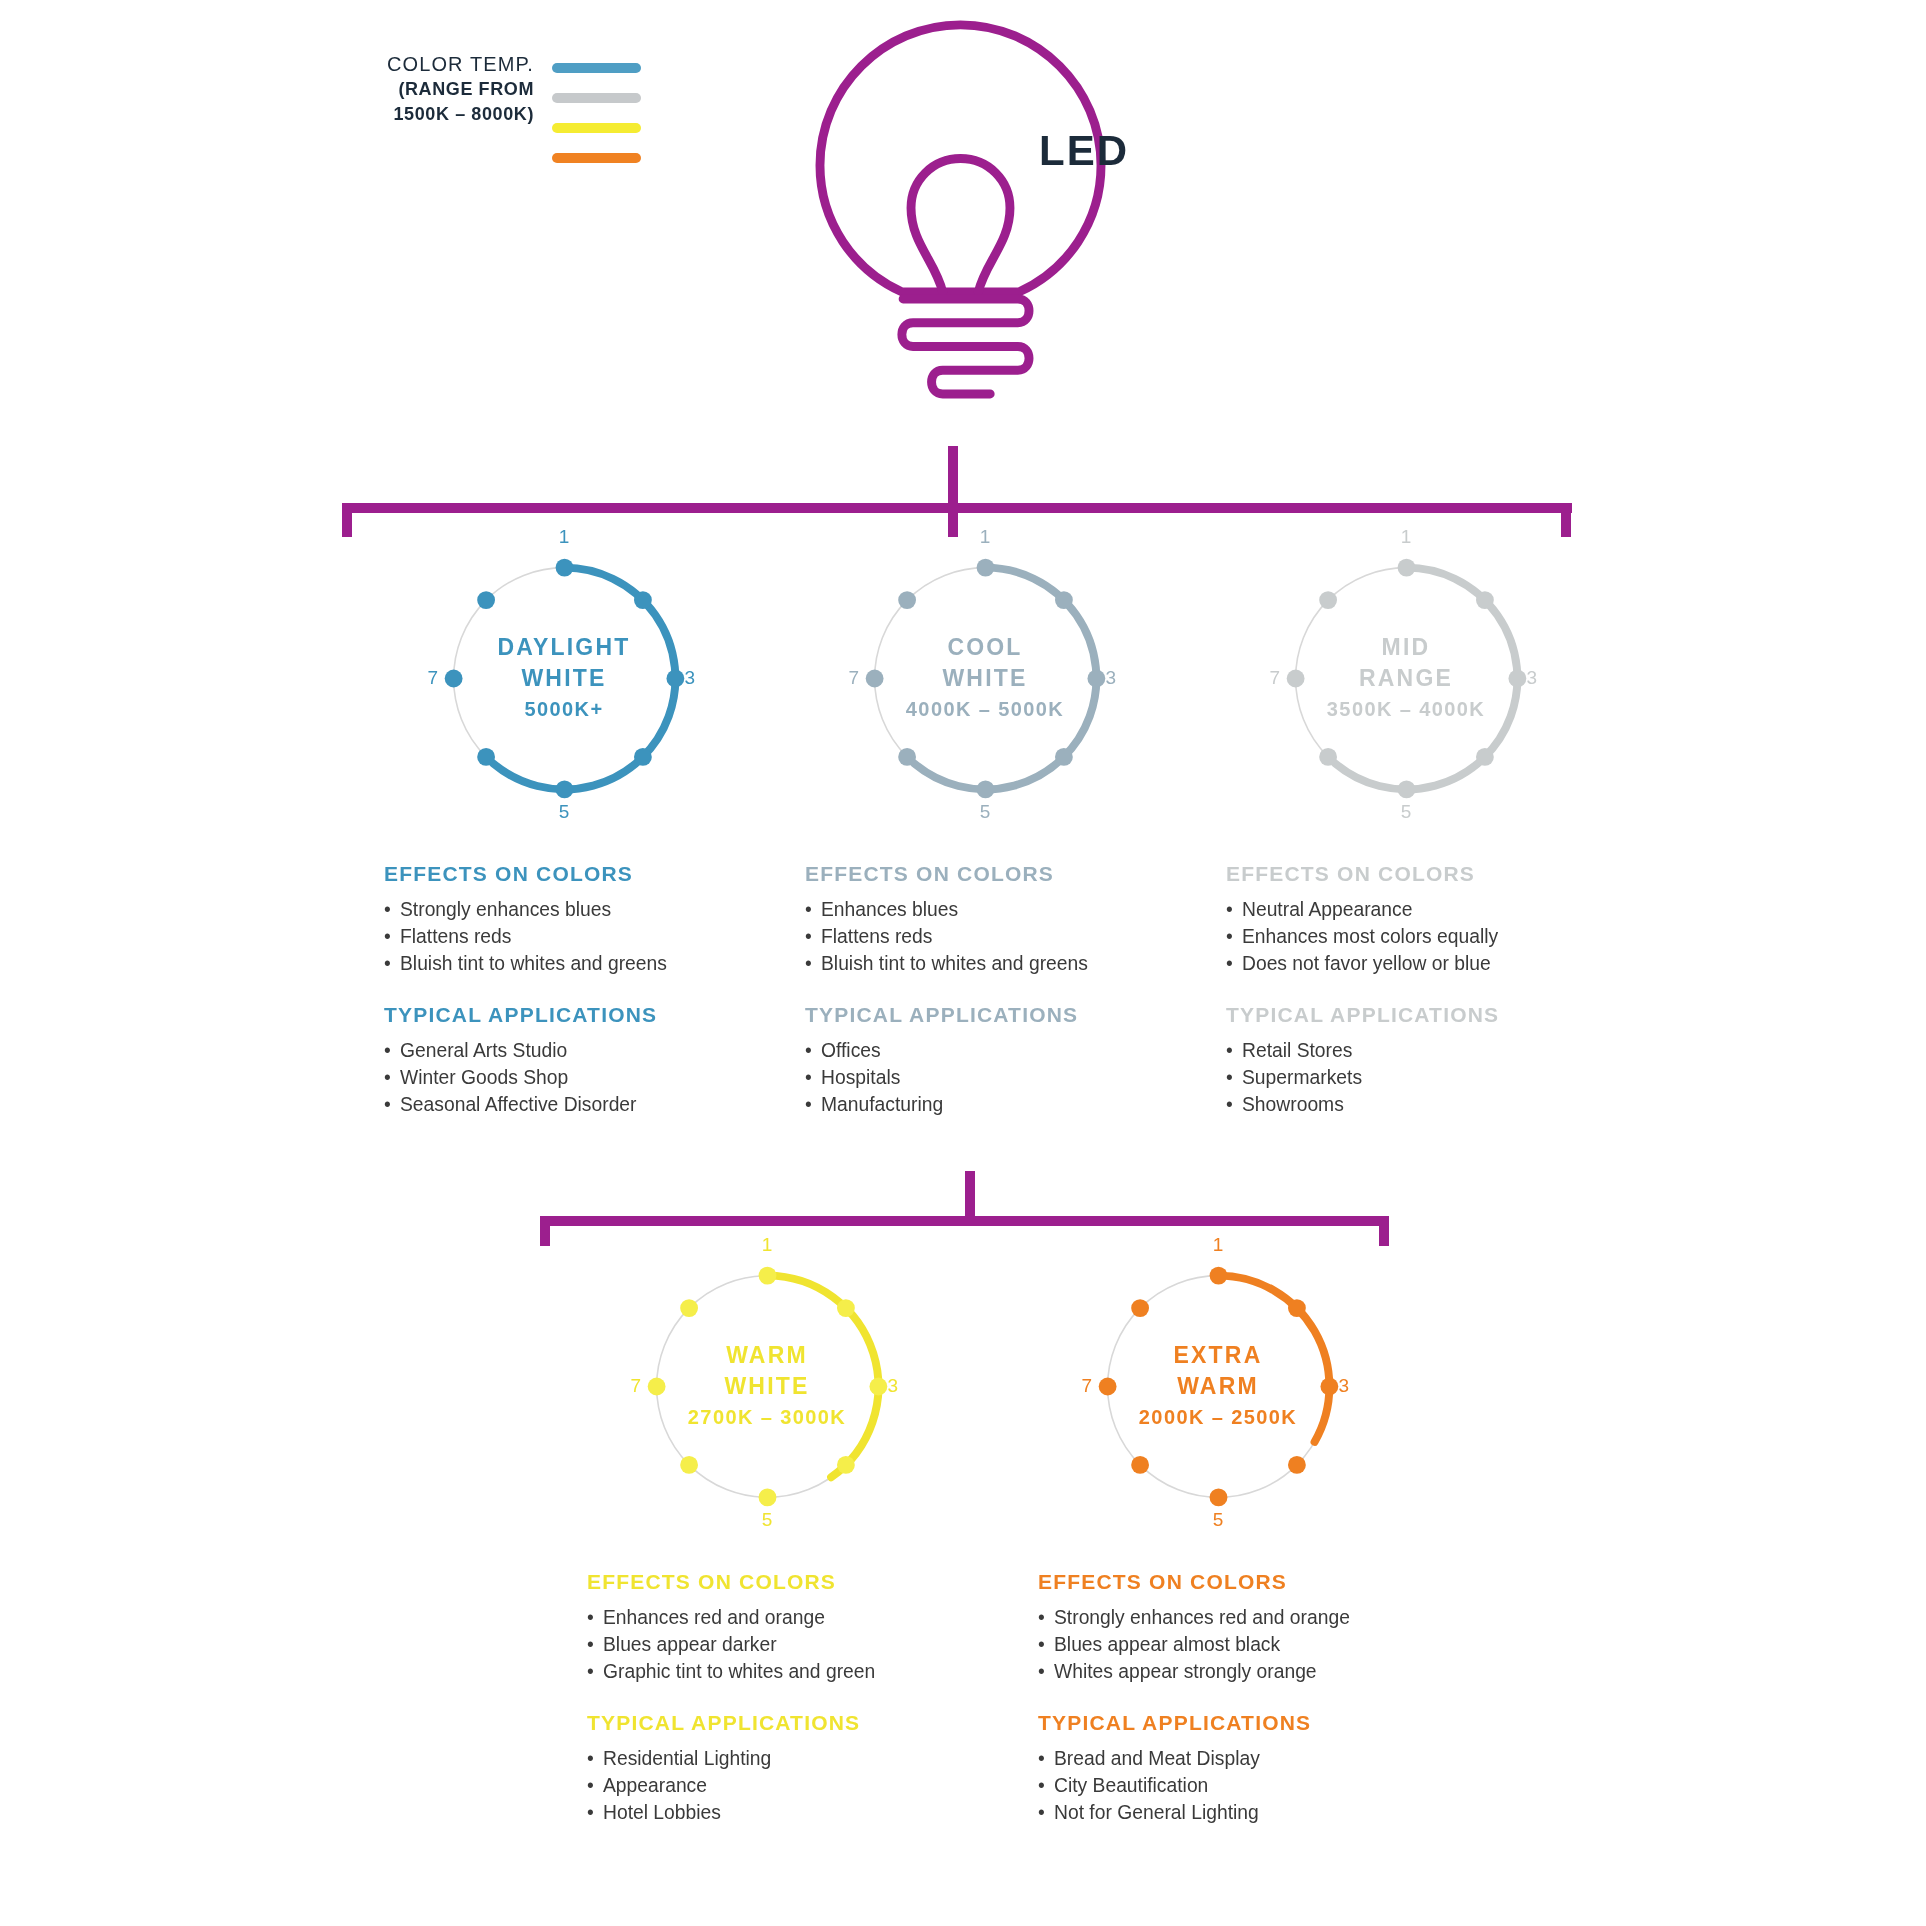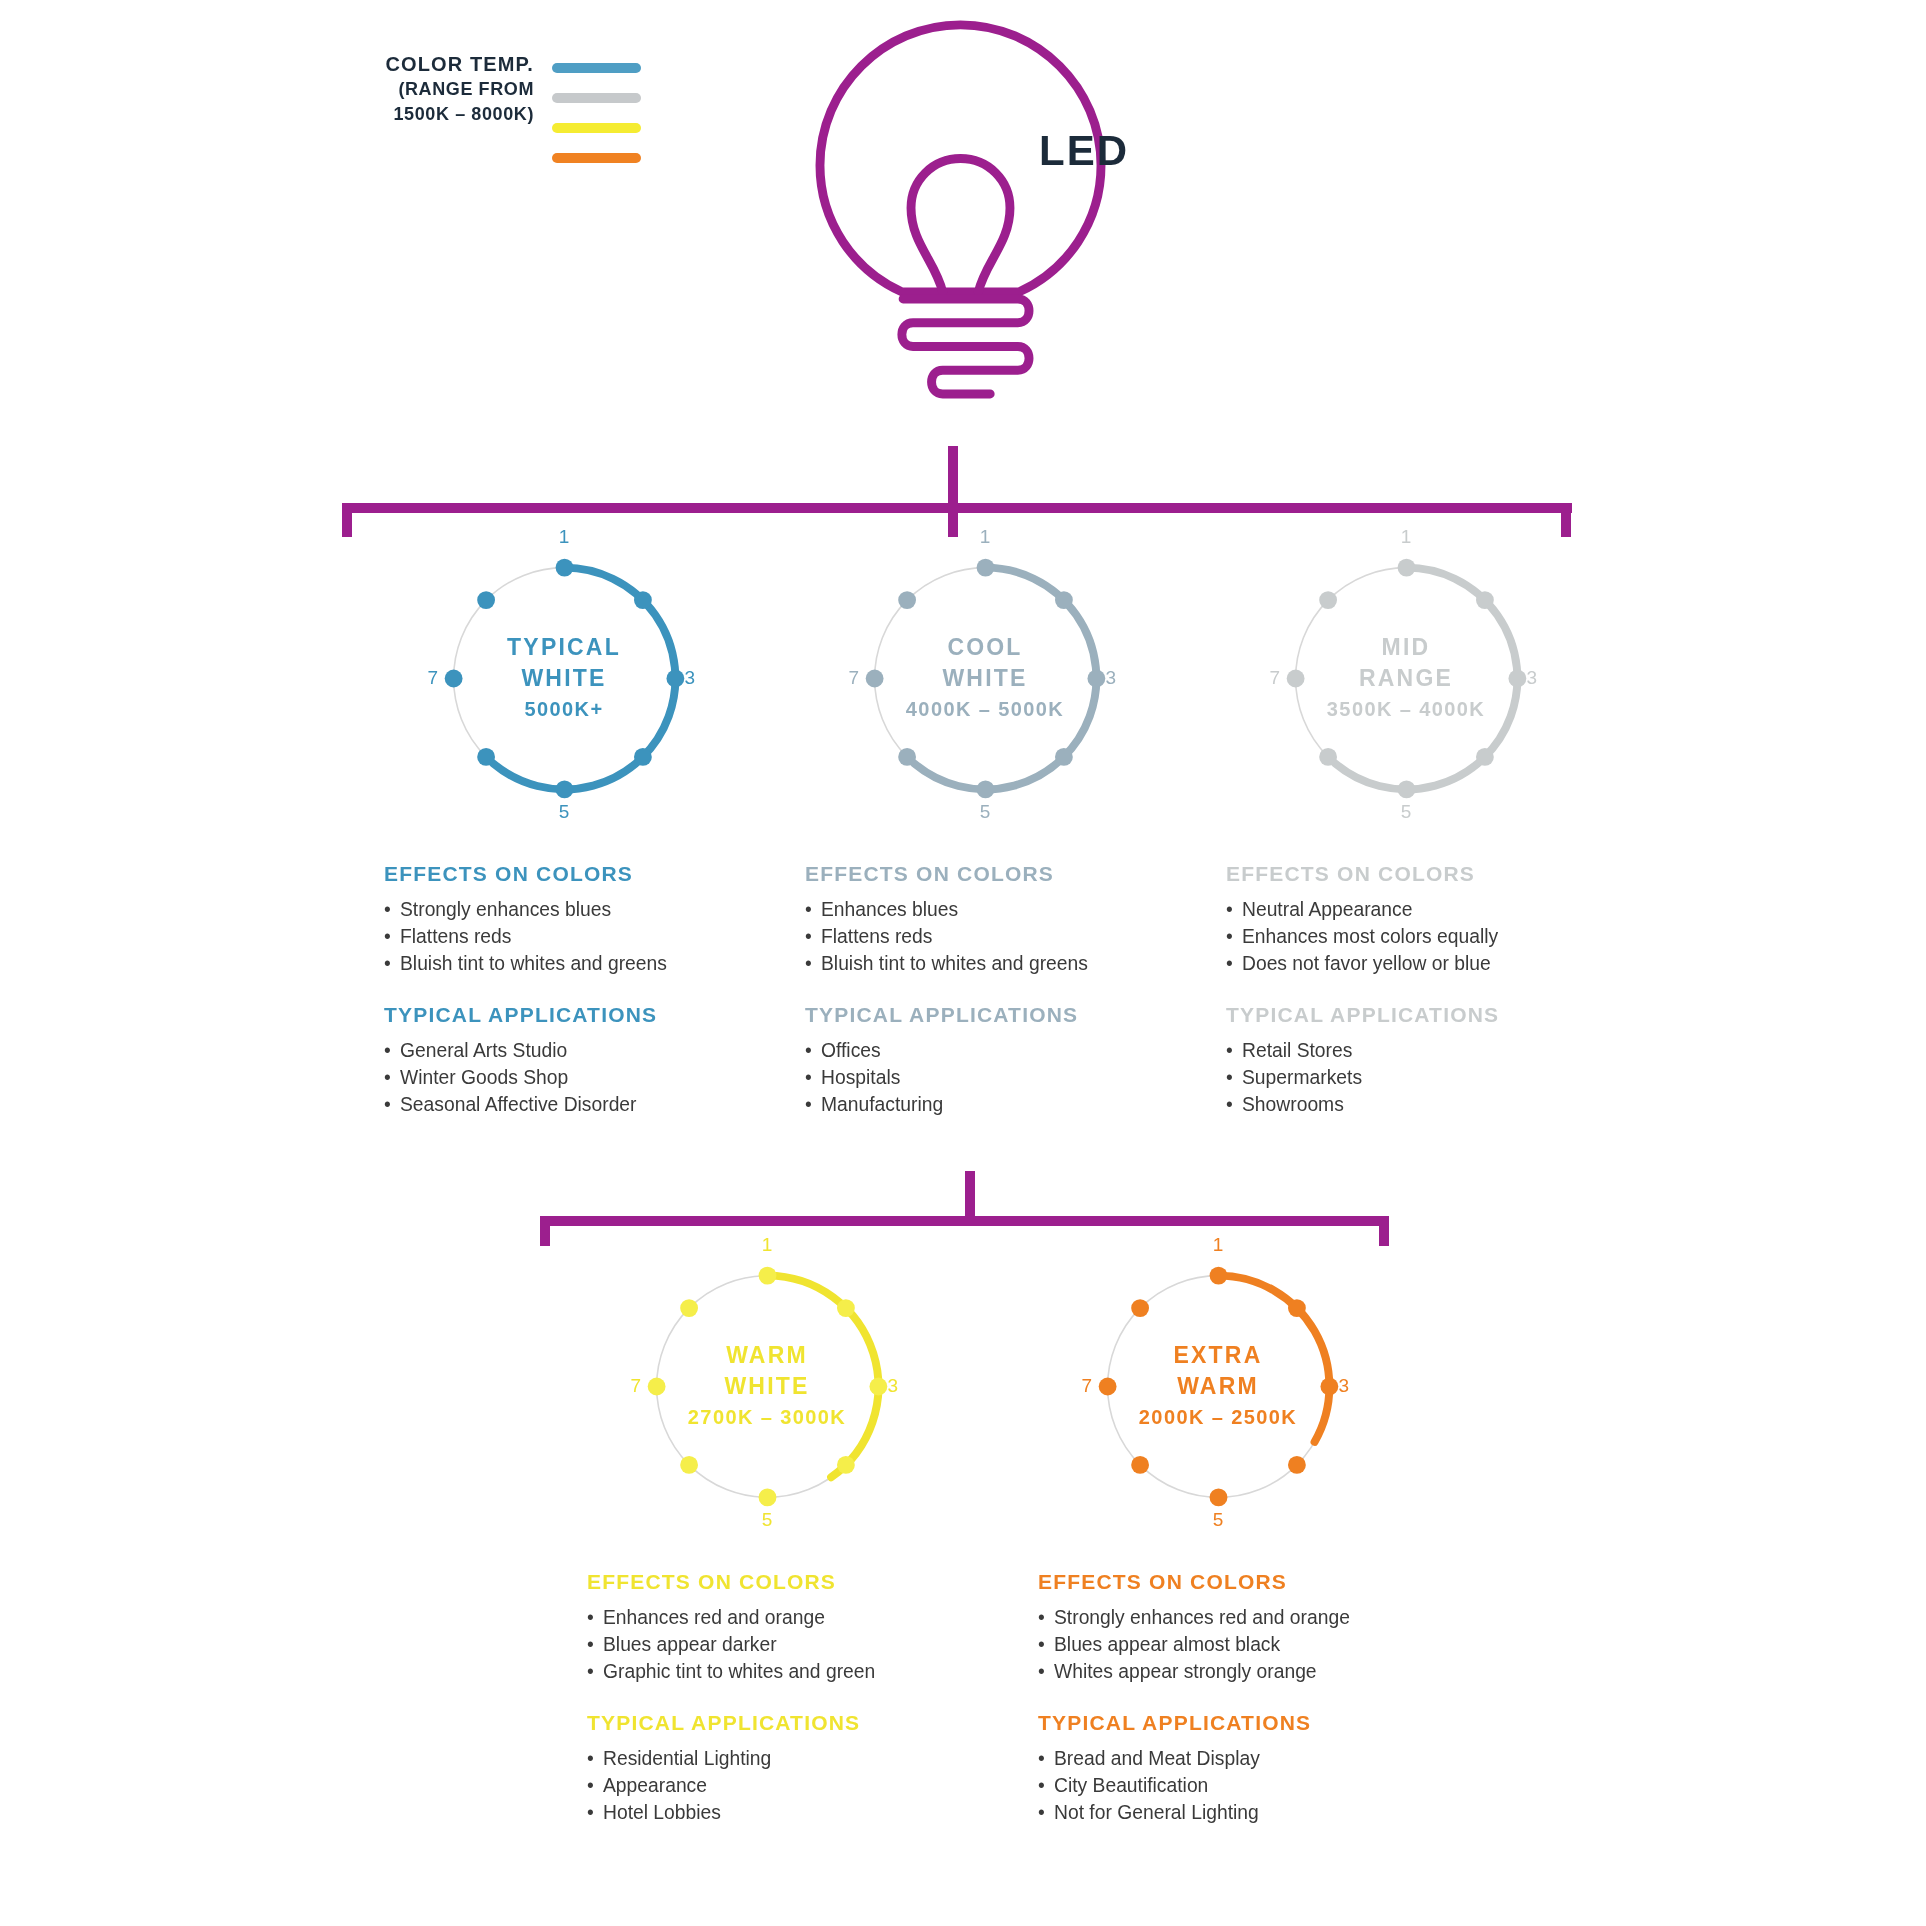--- a/index.html
+++ b/index.html
@@ -23,21 +23,21 @@
     top: 51px;
     width: 297px;
   }
   #legend .legend-text {
     text-align: right;
     width: 168px;
     float: left;
   }
   #legend .legend-title {
     font-size: 20px;
-    font-weight: bold;
+    font-weight: normal;
     letter-spacing: 1.1px;
     color: #1c2b3a;
     line-height: 26px;
   }
   #legend .legend-sub {
     font-size: 18px;
     font-weight: bold;
     letter-spacing: 0.6px;
     color: #1c2b3a;
     line-height: 25px;
@@ -194,21 +194,21 @@
         <circle cx="150" cy="38" r="9" fill="#3c93bd"></circle>
         <circle cx="229.19595949289334" cy="70.80404050710669" r="9" fill="#3c93bd"></circle>
         <circle cx="262" cy="150" r="9" fill="#3c93bd"></circle>
         <circle cx="229.19595949289334" cy="229.1959594928933" r="9" fill="#3c93bd"></circle>
         <circle cx="150" cy="262" r="9" fill="#3c93bd"></circle>
         <circle cx="70.80404050710669" cy="229.19595949289334" r="9" fill="#3c93bd"></circle>
         <circle cx="38" cy="150" r="9" fill="#3c93bd"></circle>
         <circle cx="70.80404050710666" cy="70.80404050710669" r="9" fill="#3c93bd"></circle>
       </svg>
       <div class="dial-center" style="color: rgb(60, 147, 189);">
-        <div class="dial-name">TYPICAL</div>
+        <div class="dial-name">DAYLIGHT</div>
         <div class="dial-name">WHITE</div>
         <div class="dial-kelvin">5000K+</div>
       </div>
       <div class="dial-num" style="left: 0px; top: -4px; width: 297px; text-align: center; color: rgb(60, 147, 189);">1</div>
       <div class="dial-num" style="left: 269px; top: 137px; color: rgb(60, 147, 189);">3</div>
       <div class="dial-num" style="left: 0px; top: 271px; width: 297px; text-align: center; color: rgb(60, 147, 189);">5</div>
       <div class="dial-num" style="left: 12px; top: 137px; color: rgb(60, 147, 189);">7</div>
     </div>
     <div style="margin-top: 35px; margin-left: 8px;">
       <div class="sec-title" style="color: rgb(60, 147, 189);">EFFECTS ON COLORS</div>

